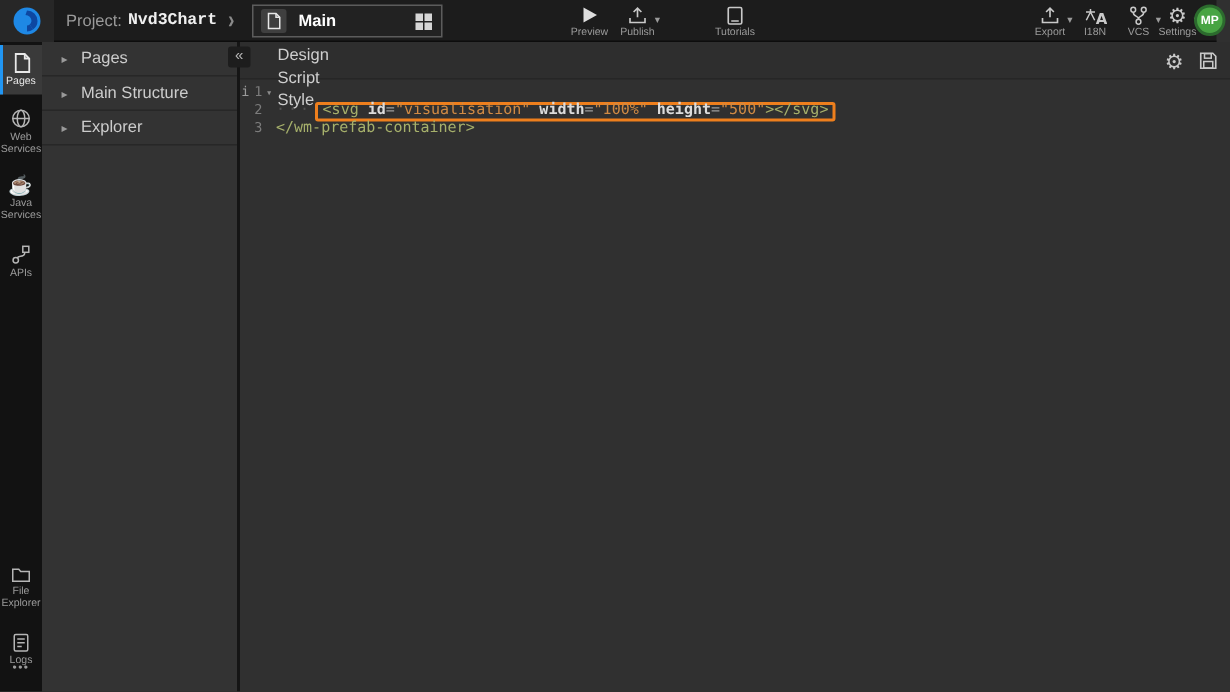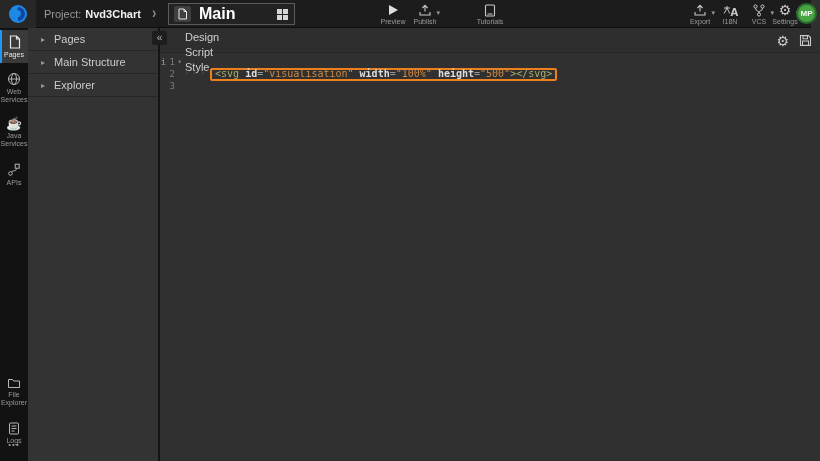--- a/index.html
+++ b/index.html
@@ -4,25 +4,25 @@
 <style>
   * { margin:0; padding:0; box-sizing:border-box; }
   html,body { width:820px; height:461px; background:#303030; font-family:"Liberation Sans", sans-serif; overflow:hidden; }
   .app { position:relative; width:820px; height:461px; background:#303030; }
 
   
   .topbar { position:absolute; left:0; top:0; width:811px; height:28px; background:#1c1c1c; border-bottom:1px solid #0d0d0d; z-index:5; }
   .logo-box { position:absolute; left:0; top:0; width:36px; height:28px; background:#272727; display:flex; align-items:center; justify-content:center; }
   .project { position:absolute; left:44px; top:0; height:28px; display:flex; align-items:center; font-size:11px; }
   .project .plabel { color:#9a9a9a; margin-right:4px; }
-  .project .pname { color:#f0f0f0; font-weight:bold; }
+  .project .pname { color:#f0f0f0; font-weight:bold;font-family:Liberation Mono, monospace; }
   .nav-chevron { position:absolute; left:152px; top:5px; color:#8a8a8a; font-size:13px; font-weight:bold; transform:scaleY(1.3); cursor:pointer; }
   .page-tab { position:absolute; left:168px; top:3px; width:127px; height:22px; border:1px solid #5c5c5c; background:#222; display:flex; align-items:center; padding:0 5px; }
   .page-tab .doc-chip { width:17px; height:16px; background:#3f3f3f; border-radius:2px; display:flex; align-items:center; justify-content:center; margin-right:8px; }
-  .page-tab .tab-label { color:#fff; font-size:16px; font-weight:bold; flex:1; }
+  .page-tab .tab-label { color:#fff; font-size:11px; font-weight:bold; flex:1; }
   .tb-btn { position:absolute; top:3px; width:38px; height:24px; display:flex; flex-direction:column; align-items:center; cursor:pointer; }
   .tb-btn .ic { position:relative; height:14px; display:flex; align-items:center; justify-content:center; }
   .tb-btn .cap { font-size:7px; color:#9b9b9b; margin-top:1px; white-space:nowrap; }
   .tb-btn .caret { position:absolute; right:-8px; bottom:0; font-size:7px; color:#9b9b9b; }
   .gear-glyph { font-size:14px; color:#c9c9c9; line-height:14px; }
   .avatar { position:absolute; left:796px; top:3px; width:21px; height:21px; border-radius:50%; background:#48a443; border:2px solid #2c6b2e; color:#fff; font-size:8px; font-weight:bold; display:flex; align-items:center; justify-content:center; cursor:pointer; }
 
   
   .activity { position:absolute; left:0; top:28px; width:28px; height:433px; background:#121212; z-index:4; }
   .act-item { position:relative; width:28px; padding:5px 0 4px 0; display:flex; flex-direction:column; align-items:center; cursor:pointer; }
@@ -308,17 +308,18 @@
           <span class="tok-str">"500"</span>
           <span class="tok-tag">&gt;&lt;/svg&gt;</span>
         </span>
       </div>
       <div class="code-line">
         <span class="gutter">
           <span class="gmark"></span>
           <span class="gnum">3</span>
           <span class="gfold"></span>
         </span>
+        <span class="tok-tag">&lt;/wm-prefab-container&gt;</span>
       </div>
     </div>
   </div>
 
 </div>
 
 </body></html>

